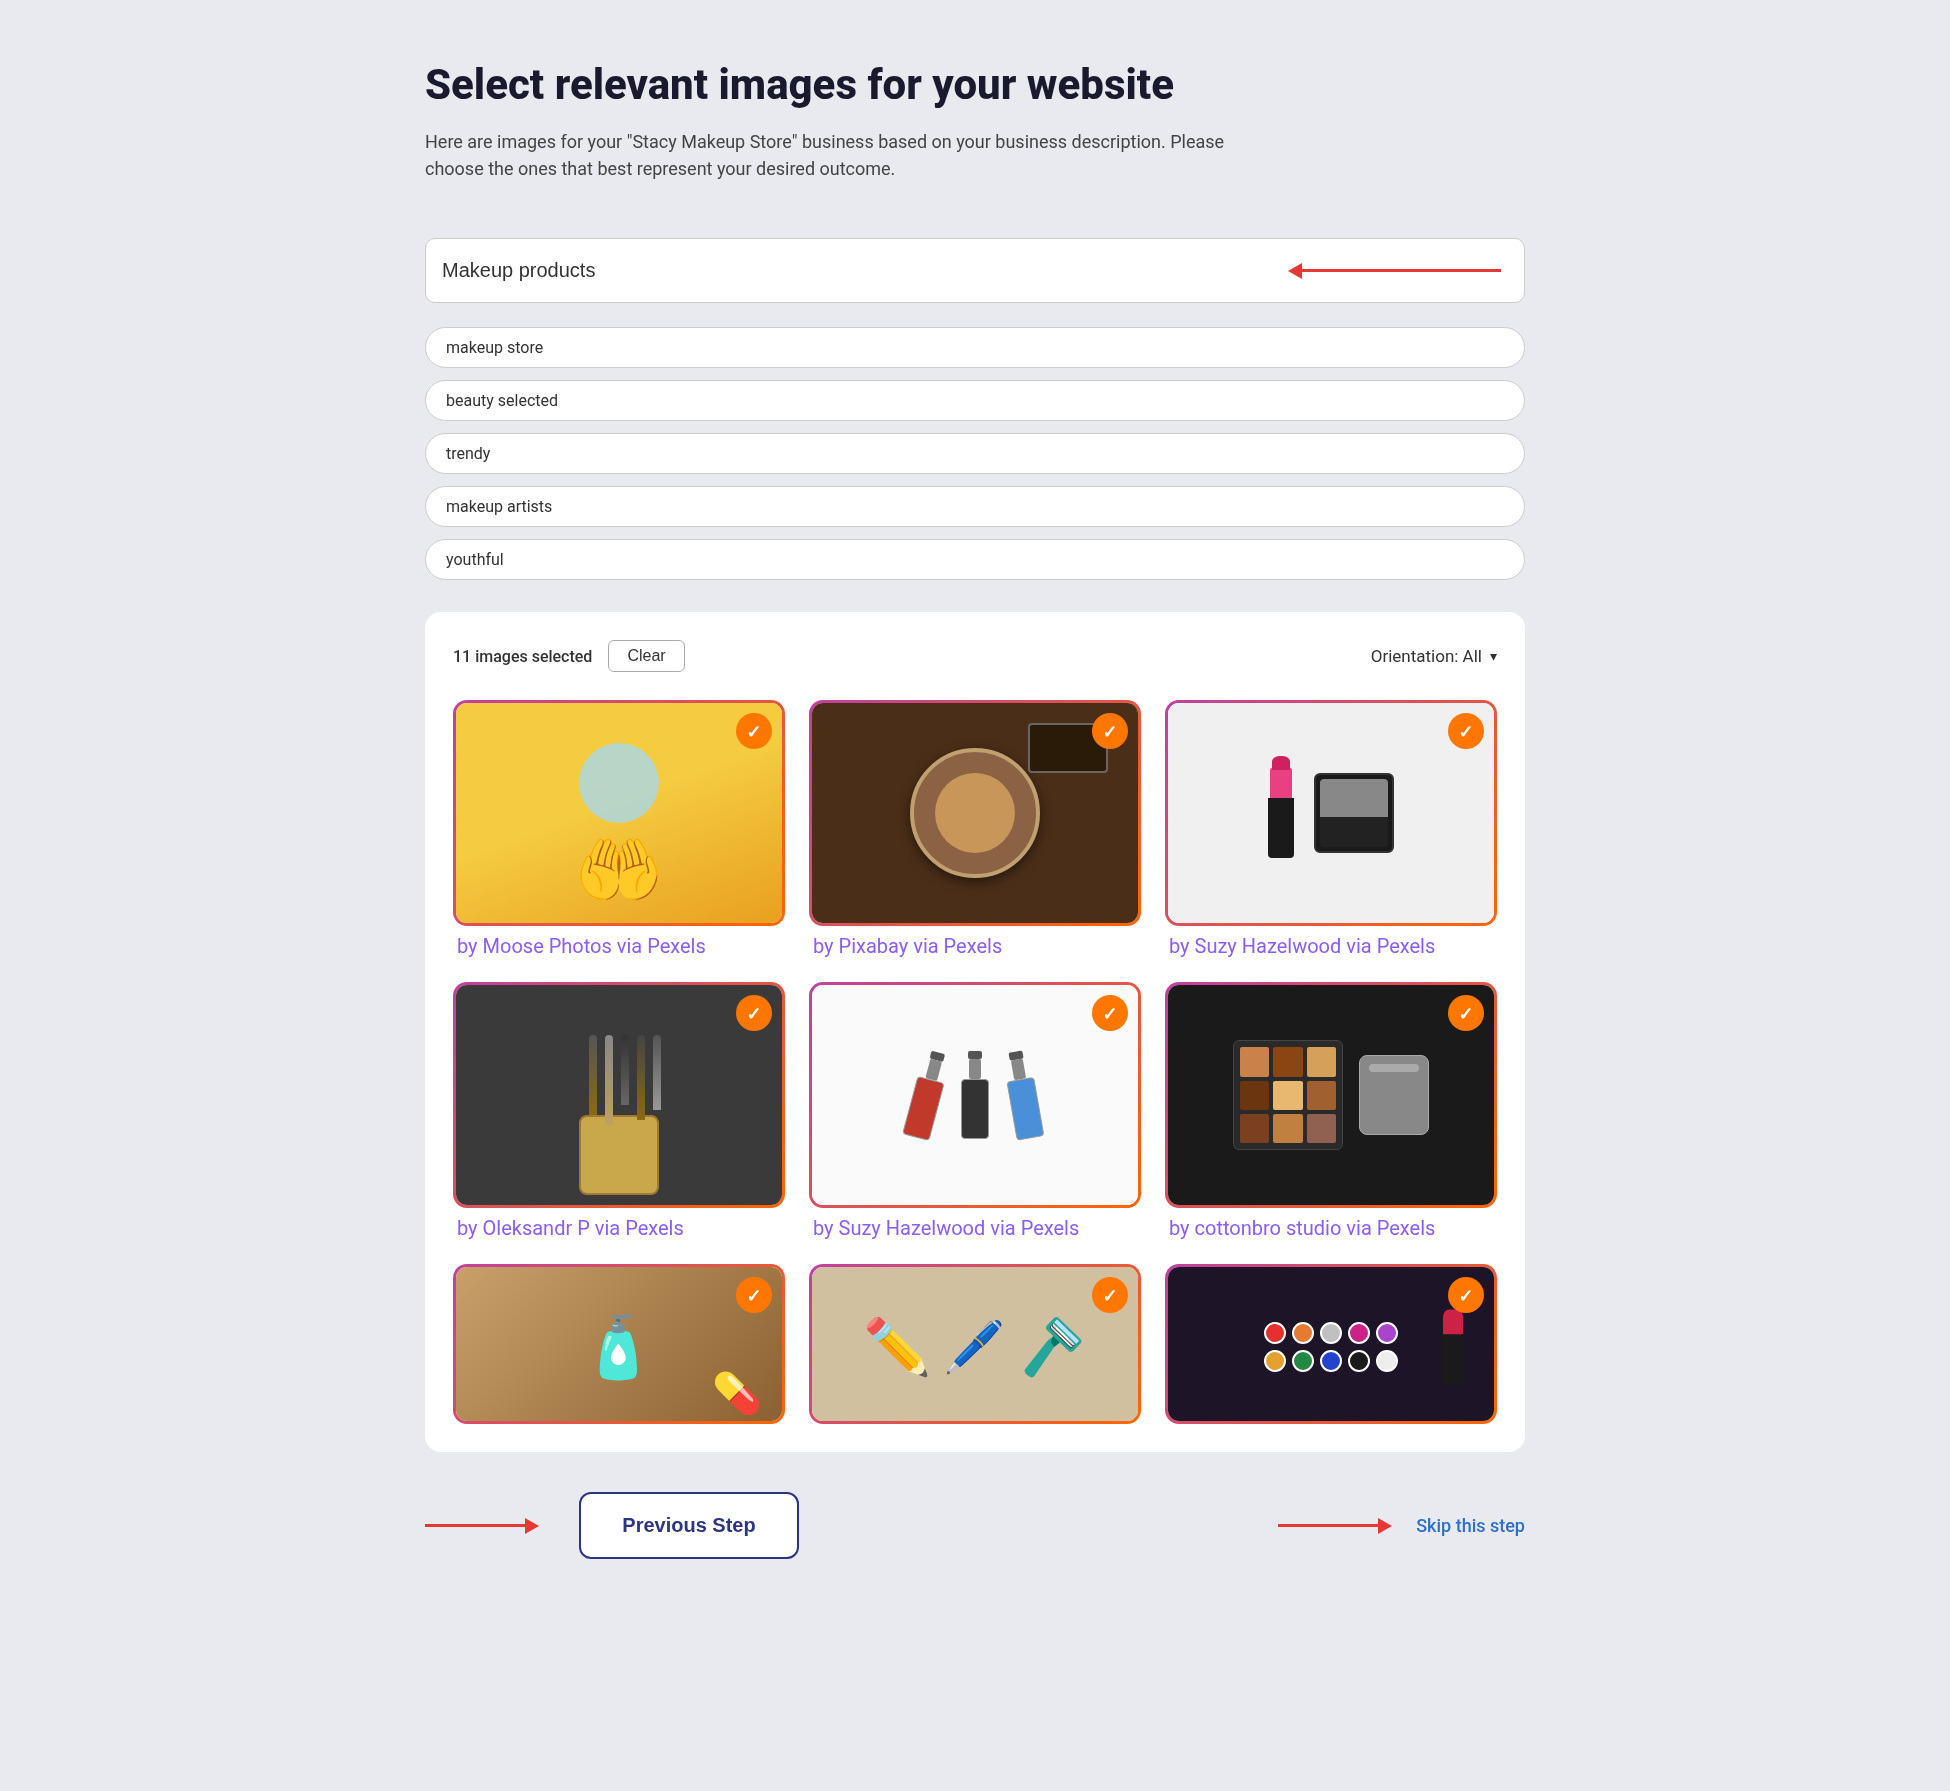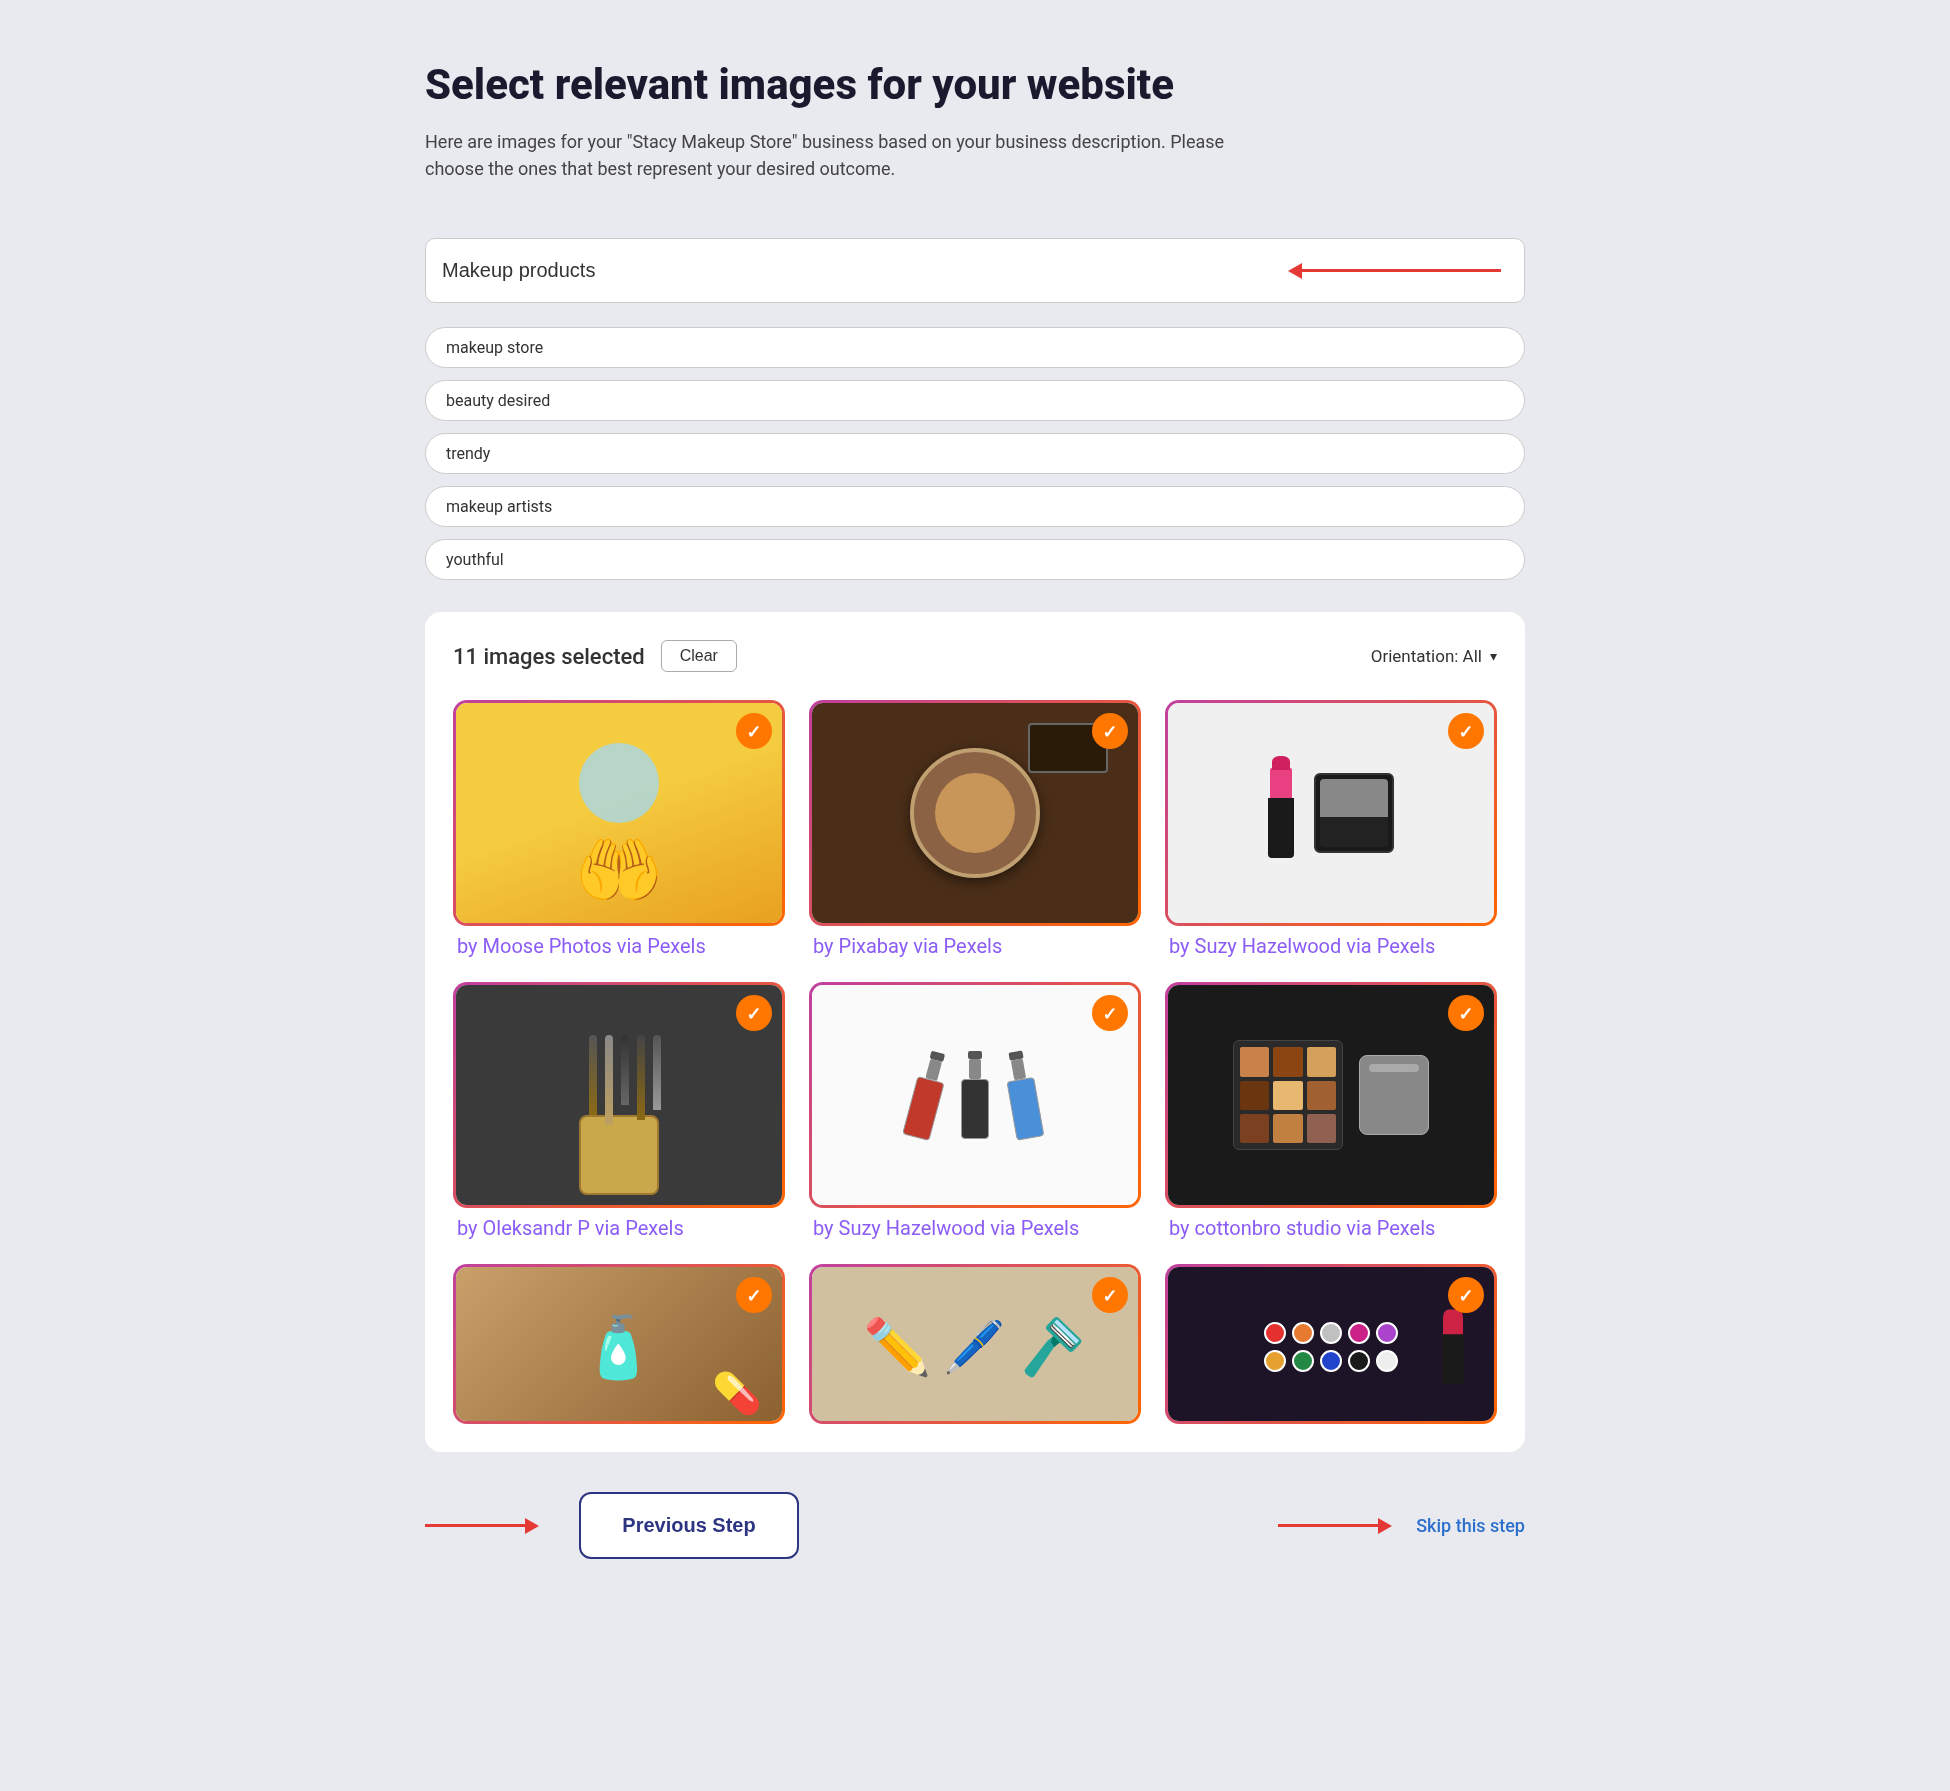--- a/index.html
+++ b/index.html
@@ -72,21 +72,21 @@
       justify-content: space-between;
       align-items: center;
       margin-bottom: 28px;
     }
     .gallery-header-left {
       display: flex;
       align-items: center;
       gap: 16px;
     }
     .images-selected-text {
-      font-size: 22px;
+      font-size: 16px;
       color: #333;
       font-weight: 500;
     }
     .clear-button {
       padding: 6px 18px;
       border: 1px solid #aaa;
       border-radius: 6px;
       background: #fff;
       font-size: 16px;
       color: #333;
@@ -267,21 +267,21 @@
     <input class="search-input" type="text" value="Makeup products" style="">
     
     <div class="search-arrow-wrapper">
       <div class="search-arrowhead-left"></div>
       <div class="search-arrow-line"></div>
     </div>
   </div>
 
   <div class="tags-row">
     <span class="tag-chip">makeup store</span>
-    <span class="tag-chip">beauty desired</span>
+    <span class="tag-chip">beauty selected</span>
     <span class="tag-chip">trendy</span>
     <span class="tag-chip">makeup artists</span>
     <span class="tag-chip">youthful</span>
   </div>
 
   <div class="gallery-panel">
     <div class="gallery-header">
       <div class="gallery-header-left">
         <span class="images-selected-text">11 images selected</span>
         <button class="clear-button">Clear</button>

